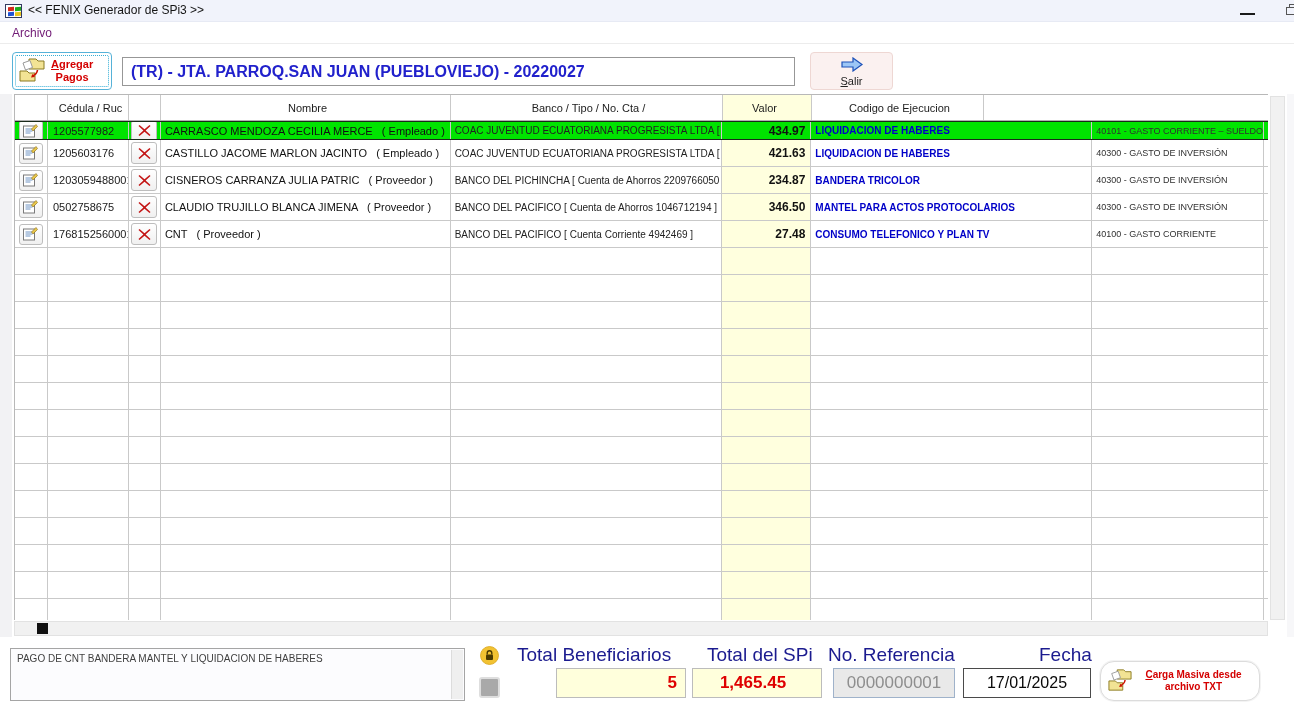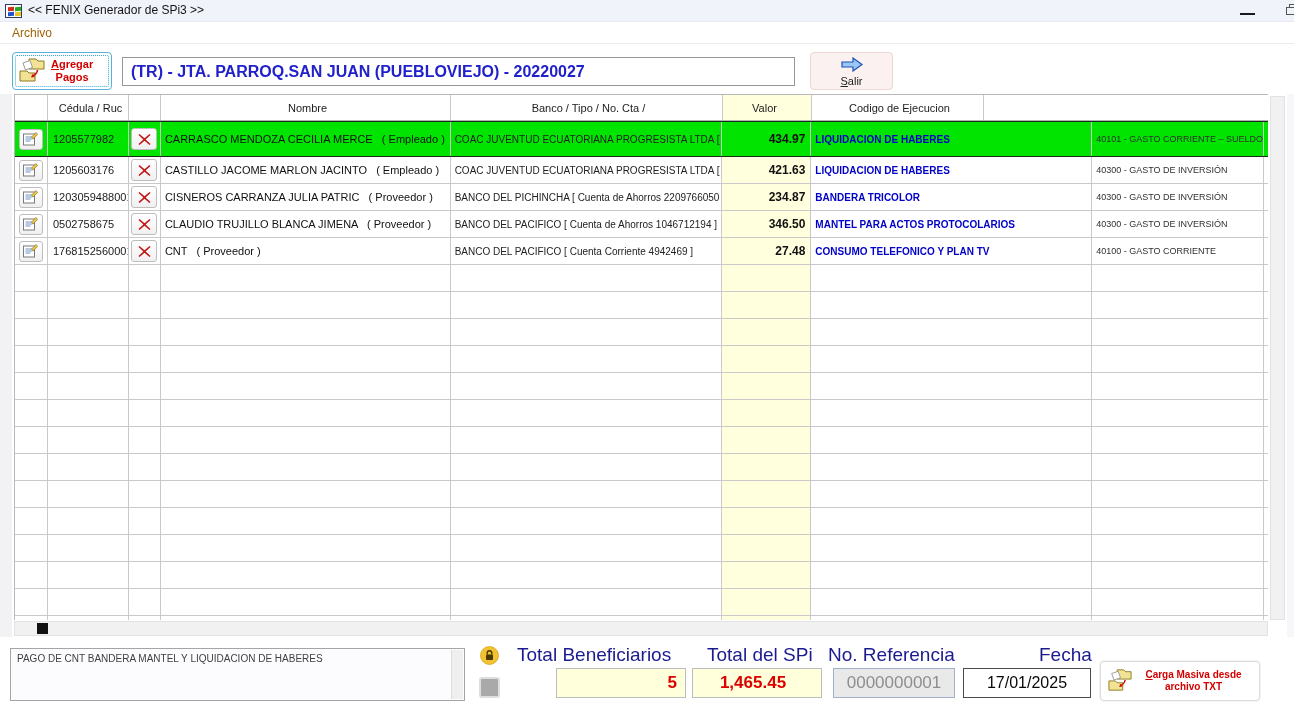--- a/index.html
+++ b/index.html
@@ -17,21 +17,21 @@
   .app-icon .q4 { left:9px; top:7px; background:#e8c41c; transform:skewY(-6deg); }
   .title-text { position:absolute; left:28px; top:3px; font-size:12px; color:#141414; }
   .btn-min { position:absolute; left:1232px; top:0; width:32px; height:22px; cursor:default; }
   .btn-min i { position:absolute; left:8px; top:13px; width:15px; border-bottom:2px solid #1a1a1a; }
   .btn-restore { position:absolute; left:1278px; top:0; width:30px; height:22px; }
   .btn-restore i { position:absolute; left:8px; top:7px; width:9px; height:8px; border:1px solid #555; background:#f1f3fb; }
   .btn-restore i.back { left:11px; top:4px; }
 
   
   .menubar { position:absolute; left:0; top:22px; width:100%; height:22px; background:#fff; border-bottom:1px solid #ececec; }
-  .menu-item { position:absolute; left:8px; top:3px; font-size:12px; color:#a16207; padding:1px 4px; }
+  .menu-item { position:absolute; left:8px; top:3px; font-size:12px; color:#701a75; padding:1px 4px; }
 
   
   .btn-add { position:absolute; left:12px; top:52px; width:100px; height:38px; background:#fff; border:1px solid #56b2d8; border-radius:4px; display:flex; align-items:center; padding-left:5px; }
   .btn-add::after { content:""; position:absolute; inset:2px; border:1px dotted #35aed6; border-radius:2px; pointer-events:none; }
   .btn-add .lbl { margin-left:5px; color:#d40000; font-weight:bold; font-size:11px; line-height:13px; text-align:center; }
   .u { text-decoration:underline; }
   .entity-field { position:absolute; left:122px; top:57px; width:673px; height:29px; background:#fff; border:1px solid #979797; font-size:16px; font-weight:bold; color:#2121cc; line-height:27px; padding-left:8px; white-space:nowrap; overflow:hidden; }
   .btn-exit { position:absolute; left:810px; top:52px; width:83px; height:38px; background:#fbf1f0; border:1px solid #eed7d3; border-radius:4px; text-align:center; font-size:11px; color:#222; padding-top:3px; }
   .btn-exit .lbl { display:block; margin-top:1px; }
 
@@ -46,21 +46,21 @@
   .c-icon { width:33px; justify-content:center; }
   .c-ced  { width:81px; font-size:11px; color:#1a1a1a; padding-left:5px; }
   .c-x    { width:32px; justify-content:center; }
   .c-nom  { width:290px; font-size:11px; color:#111; padding-left:4px; }
   .c-ban  { width:272px; font-size:10px; color:#222; padding-left:4px; }
   .c-val  { width:89px; background:#ffffde; font-size:12px; font-weight:bold; color:#111; justify-content:flex-end; padding-right:5px; }
   .c-det  { width:281px; font-size:10px; font-weight:bold; color:#0000c8; padding-left:4px; }
   .c-cod  { width:172px; font-size:9px; color:#303030; padding-left:4px; }
   .c-fill { width:4px; border-right:none; }
   .rows-viewport { height:499px; overflow:hidden; }
-  .grow.selected { background:#00e400; border-top:1px solid #1a2a1a; border-bottom:1px solid #1a2a1a; height:36px; }
+  .grow.selected { background:#00e400; border-top:1px solid #1a2a1a; border-bottom:1px solid #1a2a1a; height:19px; }
   .grow.selected .cell { background:#00e400; }
   .cell-btn { width:24px; height:21px; background:linear-gradient(#ffffff,#f0f0f0); border:1px solid #bdbdbd; border-radius:3px; display:flex; align-items:center; justify-content:center; padding:0; }
   .x-btn { width:26px; height:22px; }
   .x-btn svg { display:block; }
 
   
   .hscroll { position:absolute; left:14px; top:621px; width:1254px; height:15px; background:#f1f1f1; border:1px solid #e2e2e2; }
   .hscroll .thumb { position:absolute; left:22px; top:1px; width:11px; height:11px; background:#111; }
   .vscroll { position:absolute; left:1270px; top:96px; width:15px; height:524px; background:#f1f1f1; border:1px solid #e2e2e2; }
 
@@ -71,21 +71,21 @@
   .gray-square { position:absolute; left:479px; top:677px; width:21px; height:21px; background:#a9a9a9; border:2px solid #dedede; border-radius:3px; }
 
   .flabel { position:absolute; top:644px; font-size:19px; color:#1b1b8f; white-space:nowrap; }
   .lbl-tb { left:517px; } .lbl-ts { left:707px; } .lbl-nr { left:828px; } .lbl-fe { left:1039px; }
   .ffield { position:absolute; top:668px; height:30px; line-height:28px; }
   .f-tb { left:556px; width:130px; background:#ffffdc; border:1px solid #bcbcbc; color:#df0000; font-size:17px; font-weight:bold; text-align:right; padding-right:8px; }
   .f-ts { left:692px; width:130px; background:#ffffdc; border:1px solid #bcbcbc; color:#df0000; font-size:17px; font-weight:bold; text-align:center; padding-right:8px; }
   .f-nr { left:833px; width:122px; background:#e9e9e9; border:1px solid #9fb2ca; color:#8e8e8e; font-size:17px; text-align:center; }
   .f-fe { left:963px; width:128px; background:#fff; border:1px solid #4a4a4a; color:#090909; font-size:16px; text-align:center; }
 
-  .btn-carga { position:absolute; left:1100px; top:661px; width:160px; height:40px; background:#fff; border:1px solid #dcdcdc; border-radius:4px; display:flex; align-items:center; padding-left:6px; box-shadow:0 0 0 1px #f3f3f3; }
+  .btn-carga { position:absolute; left:1100px; top:661px; width:160px; height:40px; background:#fff; border:1px solid #dcdcdc; border-radius:14px; display:flex; align-items:center; padding-left:6px; box-shadow:0 0 0 1px #f3f3f3; }
   .btn-carga .lbl { margin-left:5px; color:#d40000; font-weight:bold; font-size:10px; line-height:12px; text-align:center; flex:1; padding-right:4px; }
 </style>
 </head>
 <body>
 
 <div class="window">
 
   <div class="titlebar">
     <span class="app-icon">
         <i class="q1"></i>

